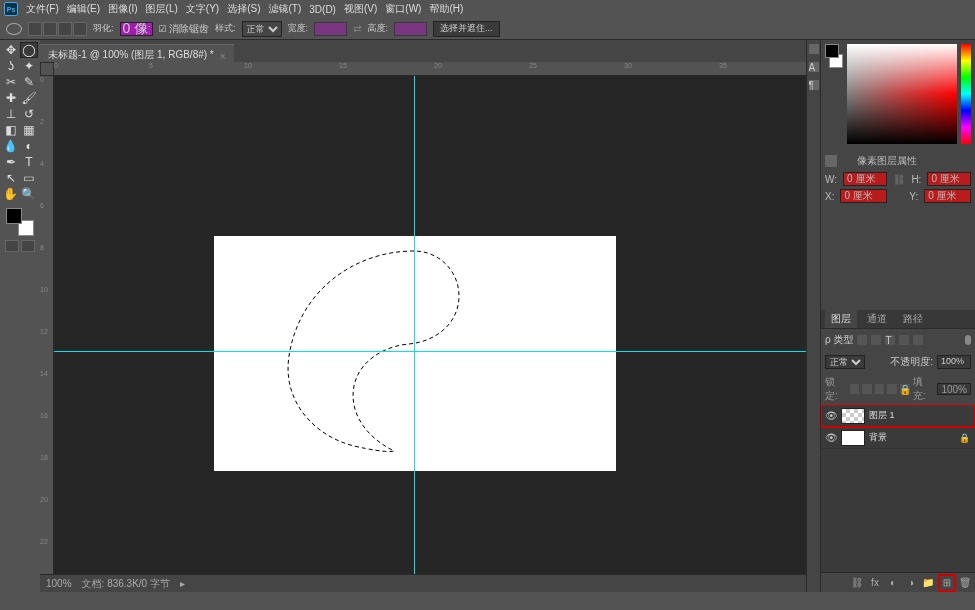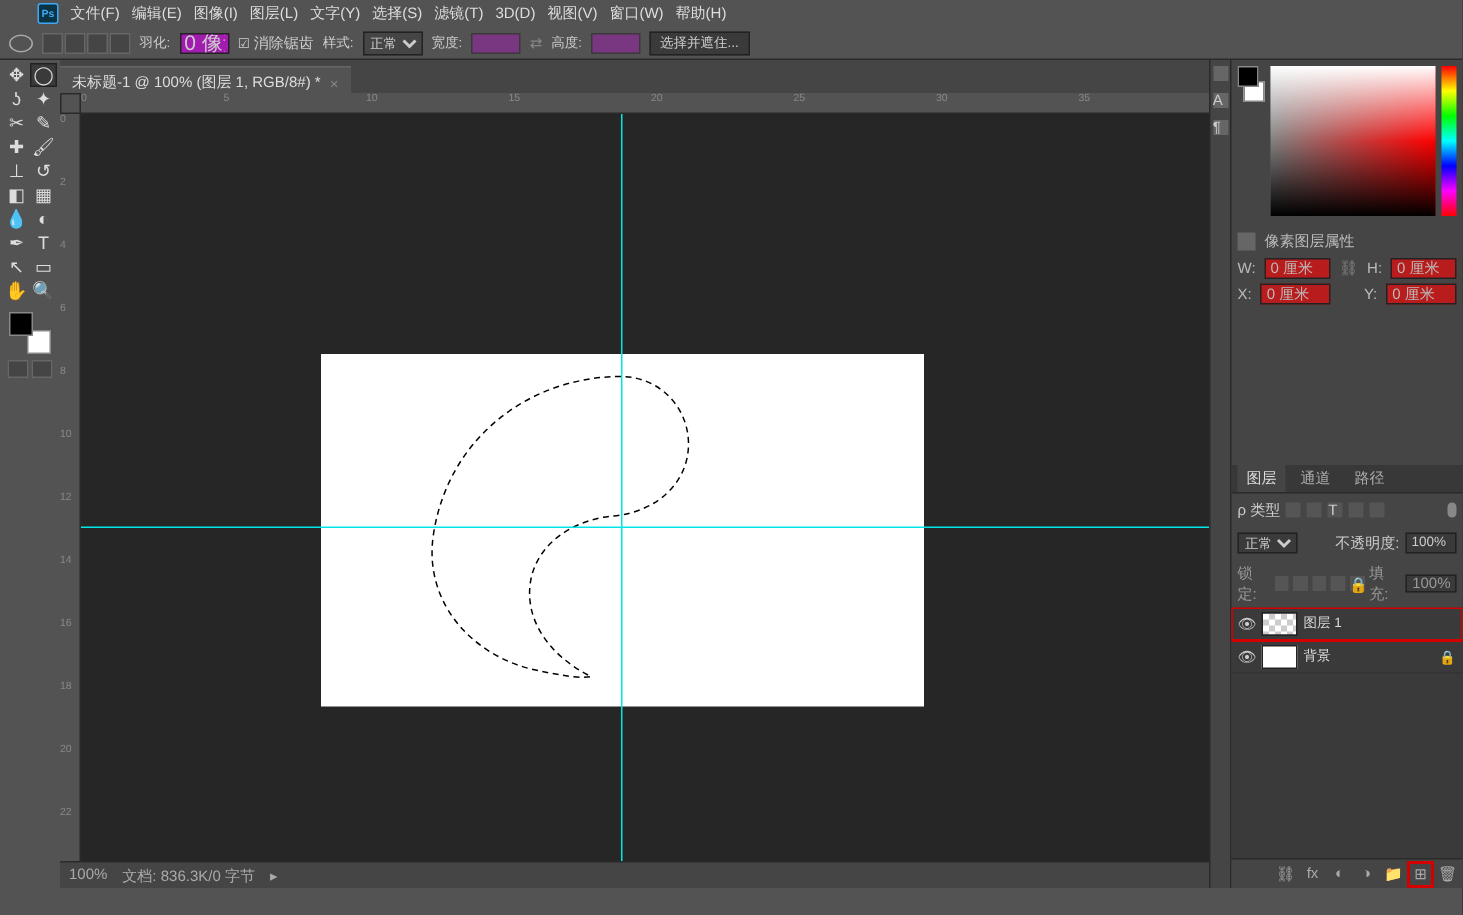--- a/index.html
+++ b/index.html
@@ -1,19 +1,19 @@
 <!DOCTYPE html>
 <html><head>
 <meta charset="utf-8">
 <style>
 * { margin: 0; padding: 0; box-sizing: border-box; font-family: "Microsoft YaHei", sans-serif; font-size: 10px; }
 body { background: #535353; color: #ccc; width: 975px; height: 610px; overflow: hidden; position: relative; }
 
 
-.menubar { height: 18px; background: #535353; display: flex; align-items: center; padding: 0 4px; gap: 8px; color: #ddd; margin-left: 21px; }
+.menubar { height: 18px; background: #535353; display: flex; align-items: center; padding: 0 4px; gap: 8px; color: #ddd; }
 .menubar .ps-icon { width: 14px; height: 14px; background: #0a3444; border: 1px solid #3fa9f5; border-radius: 2px; display: flex; align-items: center; justify-content: center; font-size: 7px; color: #3fa9f5; font-weight: bold; }
 .menubar span { cursor: default; }
 
 
 .optionsbar { height: 22px; background: #535353; border-bottom: 1px solid #2a2a2a; display: flex; align-items: center; padding: 0 6px; gap: 6px; }
 .optionsbar .shape-box { width: 16px; height: 12px; border: 1px solid #aaa; border-radius: 50%; }
 .optionsbar .icon-btn { width: 14px; height: 14px; border: 1px solid #666; background: #454545; }
 .optionsbar input[type="text"] { background: #a21caf; border: 1px solid #222; color: #ccc; width: 33px; height: 14px; padding: 0 2px; font-size: 14px; }
 .optionsbar select { background: #454545; border: 1px solid #222; color: #ccc; height: 16px; font-size: 9px; }
 .optionsbar label { font-size: 9px; }
@@ -71,21 +71,21 @@
 .color-panel .mini-swatch { width: 18px; height: 24px; position: relative; }
 .color-panel .mini-swatch .fg2 { position: absolute; top: 0; left: 0; width: 14px; height: 14px; background: #000; border: 1px solid #888; }
 .color-panel .mini-swatch .bg2 { position: absolute; bottom: 0; right: 0; width: 14px; height: 14px; background: #fff; border: 1px solid #888; }
 .color-box { flex: 1; height: 100px; background: linear-gradient(to bottom, rgba(255,255,255,1) 0%, rgba(255,255,255,0) 50%, rgba(0,0,0,0) 50%, rgba(0,0,0,1) 100%), linear-gradient(to right, #808080 0%, #ff0000 100%); position: relative; }
 .hue-strip { width: 10px; height: 100px; background: linear-gradient(to bottom, #ff0000, #ffff00, #00ff00, #00ffff, #0000ff, #ff00ff, #ff0000); }
 
 
 .props-panel { padding: 4px; font-size: 9px; color: #bbb; }
 .props-panel .row { display: flex; gap: 6px; margin-bottom: 3px; align-items: center; }
 .props-panel .field { background: #b91c1c; border: 1px solid #222; padding: 1px 3px; flex: 1; height: 14px; display: flex; align-items: center; }
-.props-panel .header { display: flex; align-items: center; gap: 6px; margin-bottom: 4px; text-align: right; }
+.props-panel .header { display: flex; align-items: center; gap: 20px; margin-bottom: 4px; text-align: right; }
 .props-panel .header .ico { width: 12px; height: 12px; background: #666; }
 
 
 .layers-panel { flex: 1; display: flex; flex-direction: column; border-top: 1px solid #2a2a2a; }
 .layers-header { padding: 4px; display: flex; gap: 4px; font-size: 9px; align-items: center; }
 .layers-header select, .layers-header .inp { background: #3a3a3a; border: 1px solid #222; color: #ccc; height: 14px; font-size: 9px; }
 .layers-header .inp { flex: 1; padding: 0 3px; }
 .layers-lock-row { padding: 2px 4px; display: flex; gap: 3px; align-items: center; font-size: 8px; color: #999; }
 .layers-lock-row .lock-ico { width: 10px; height: 10px; background: #555; }
 

